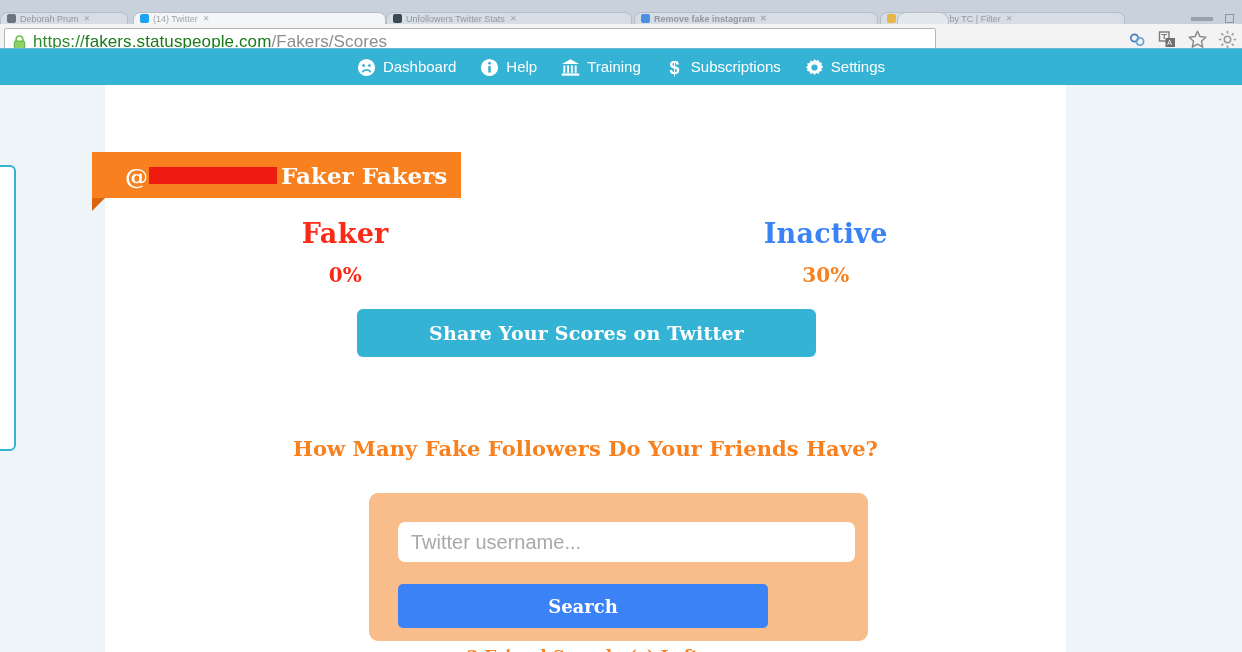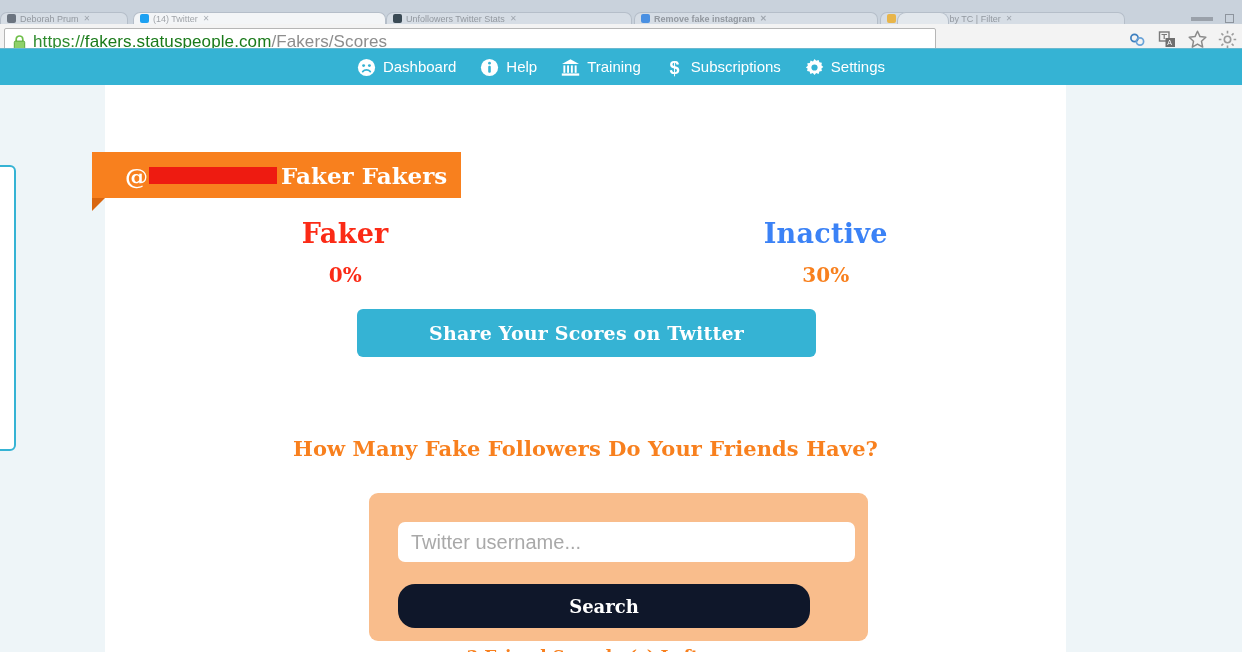--- a/index.html
+++ b/index.html
@@ -346,25 +346,25 @@
     font-family: "Liberation Sans", sans-serif;
     outline: none;
   }
   #username-input::placeholder {
     color: #a9a9a9;
     opacity: 1;
   }
   #search-button {
     display: block;
     margin-top: 22px;
-    width: 412px;
+    width: 370px;
     height: 44px;
-    background: #0f172a;
+    background: #3b82f6;
     border: none;
-    border-radius: 17px;
+    border-radius: 5px;
     color: #ffffff;
     font-family: "DejaVu Serif", serif;
     font-weight: bold;
     font-size: 18px;
     cursor: pointer;
   }
 
   
   #searches-left {
     position: absolute;

